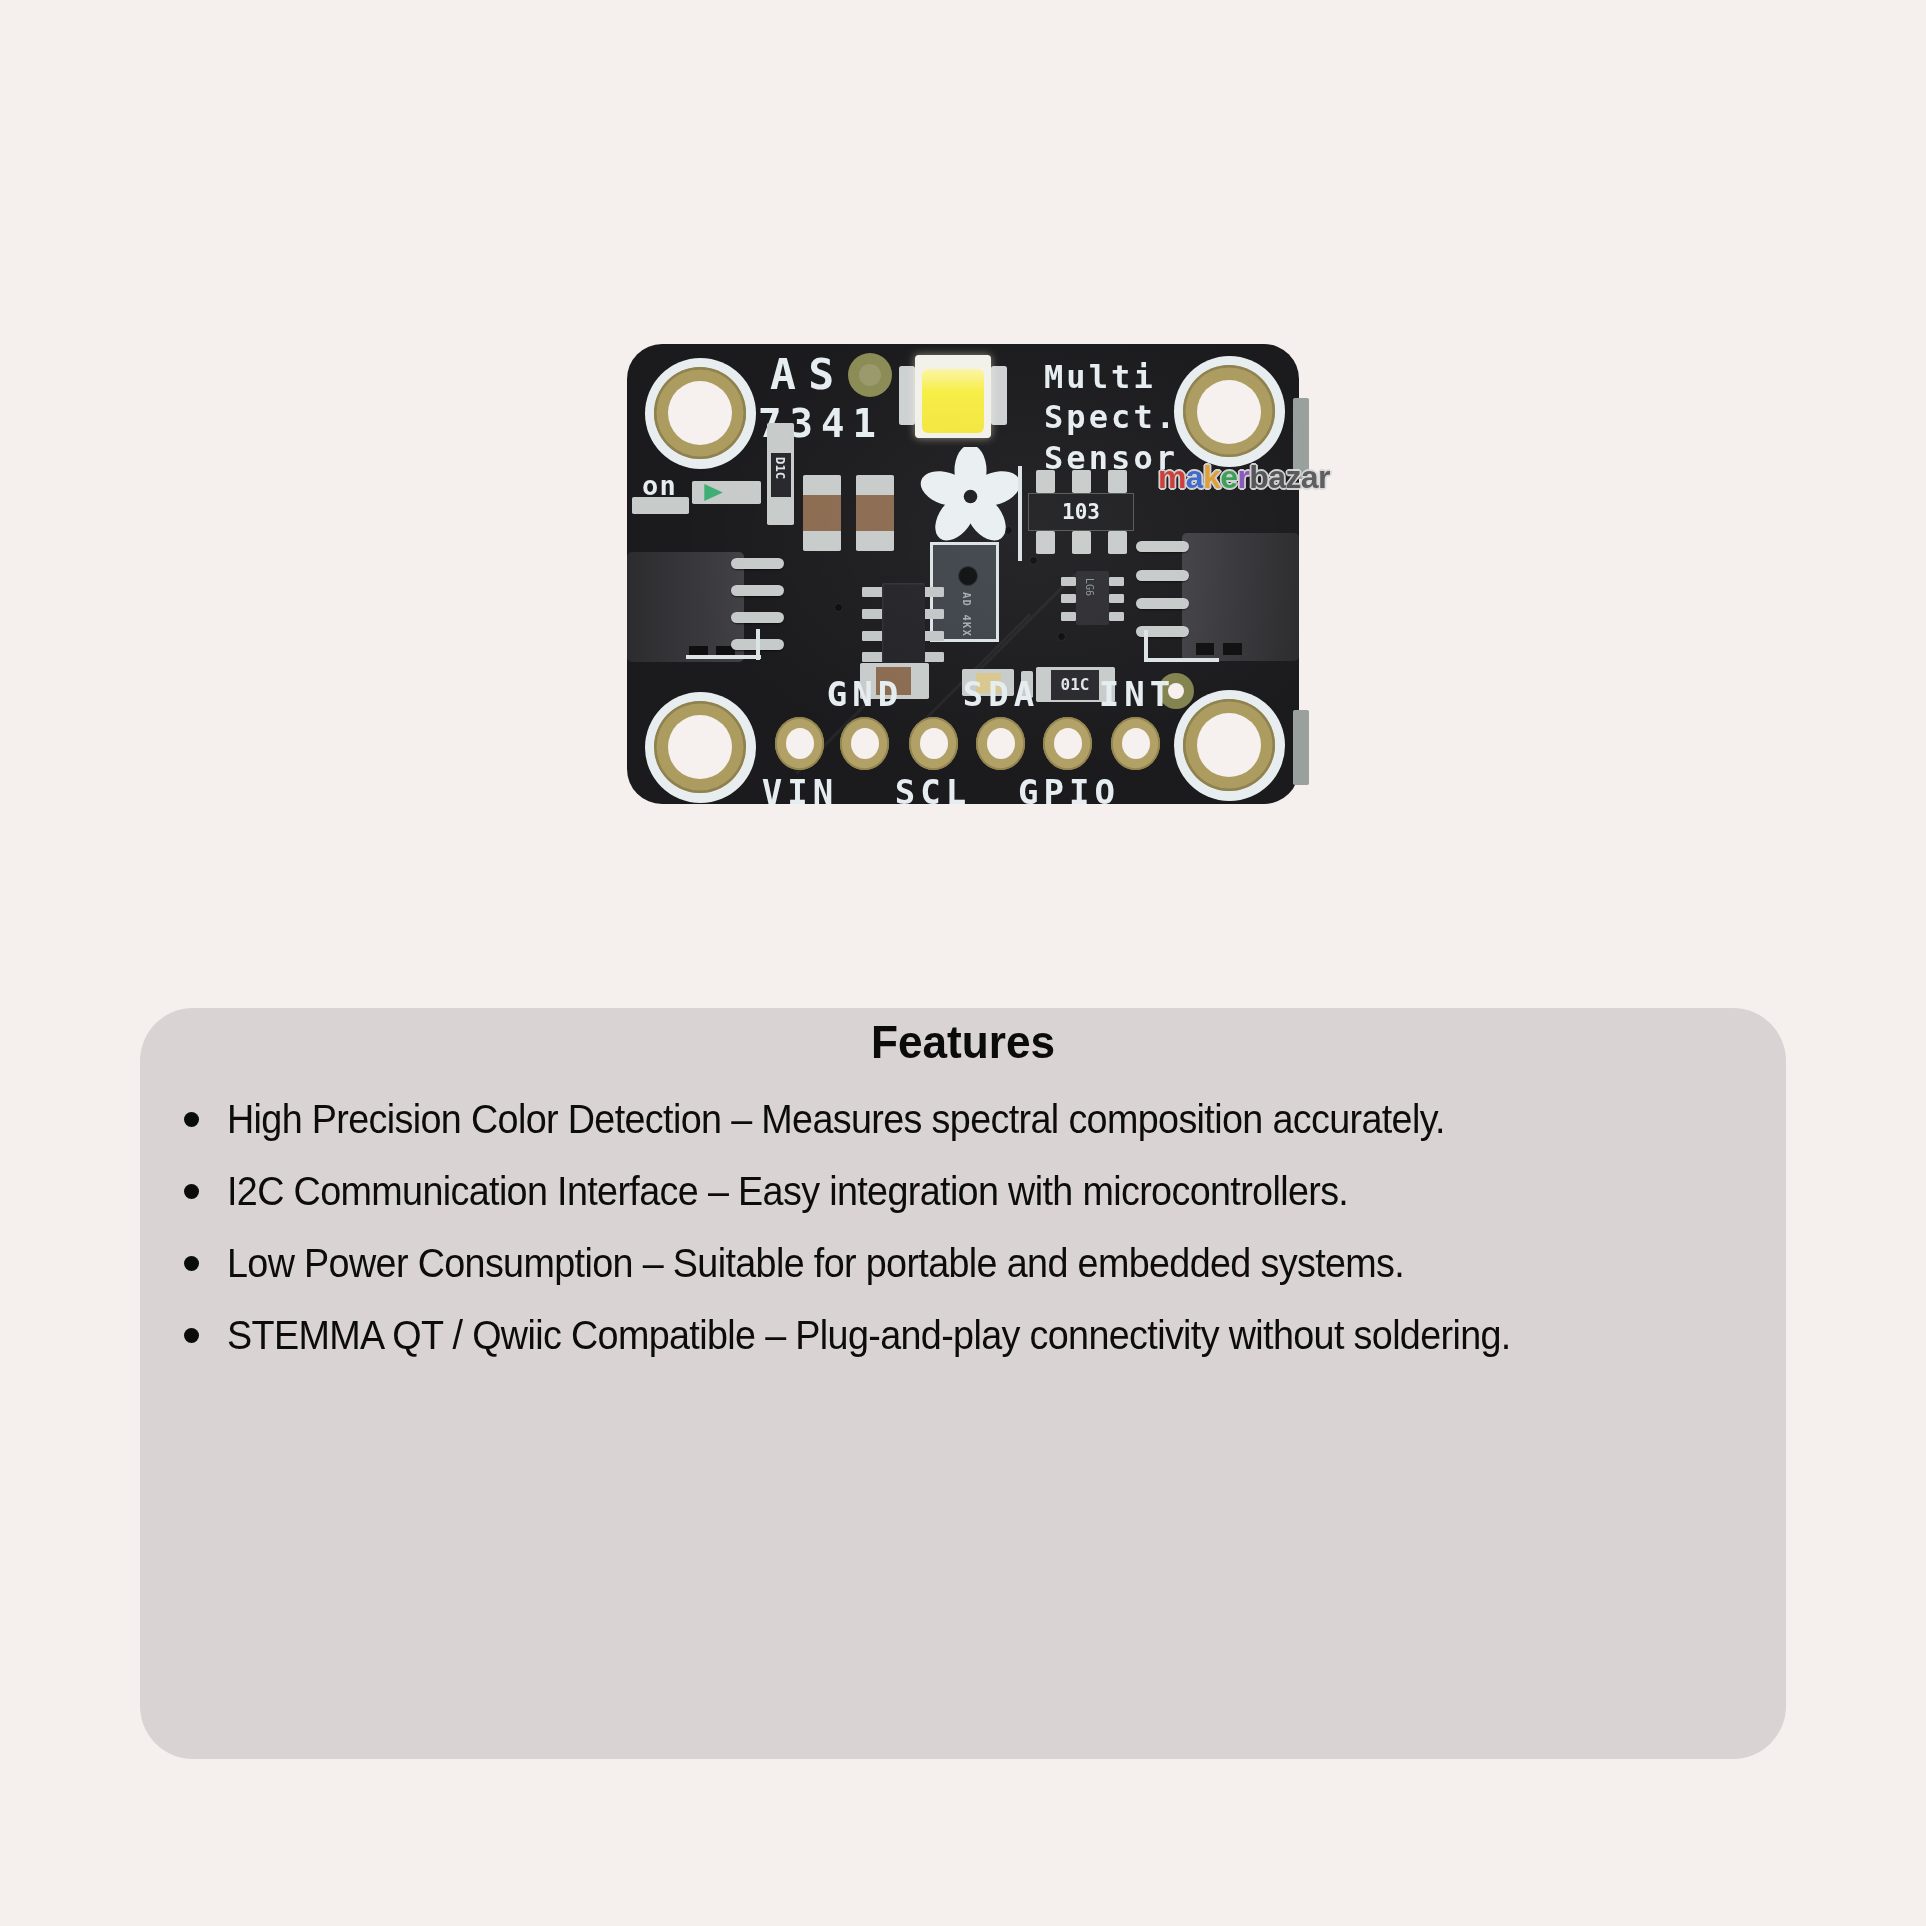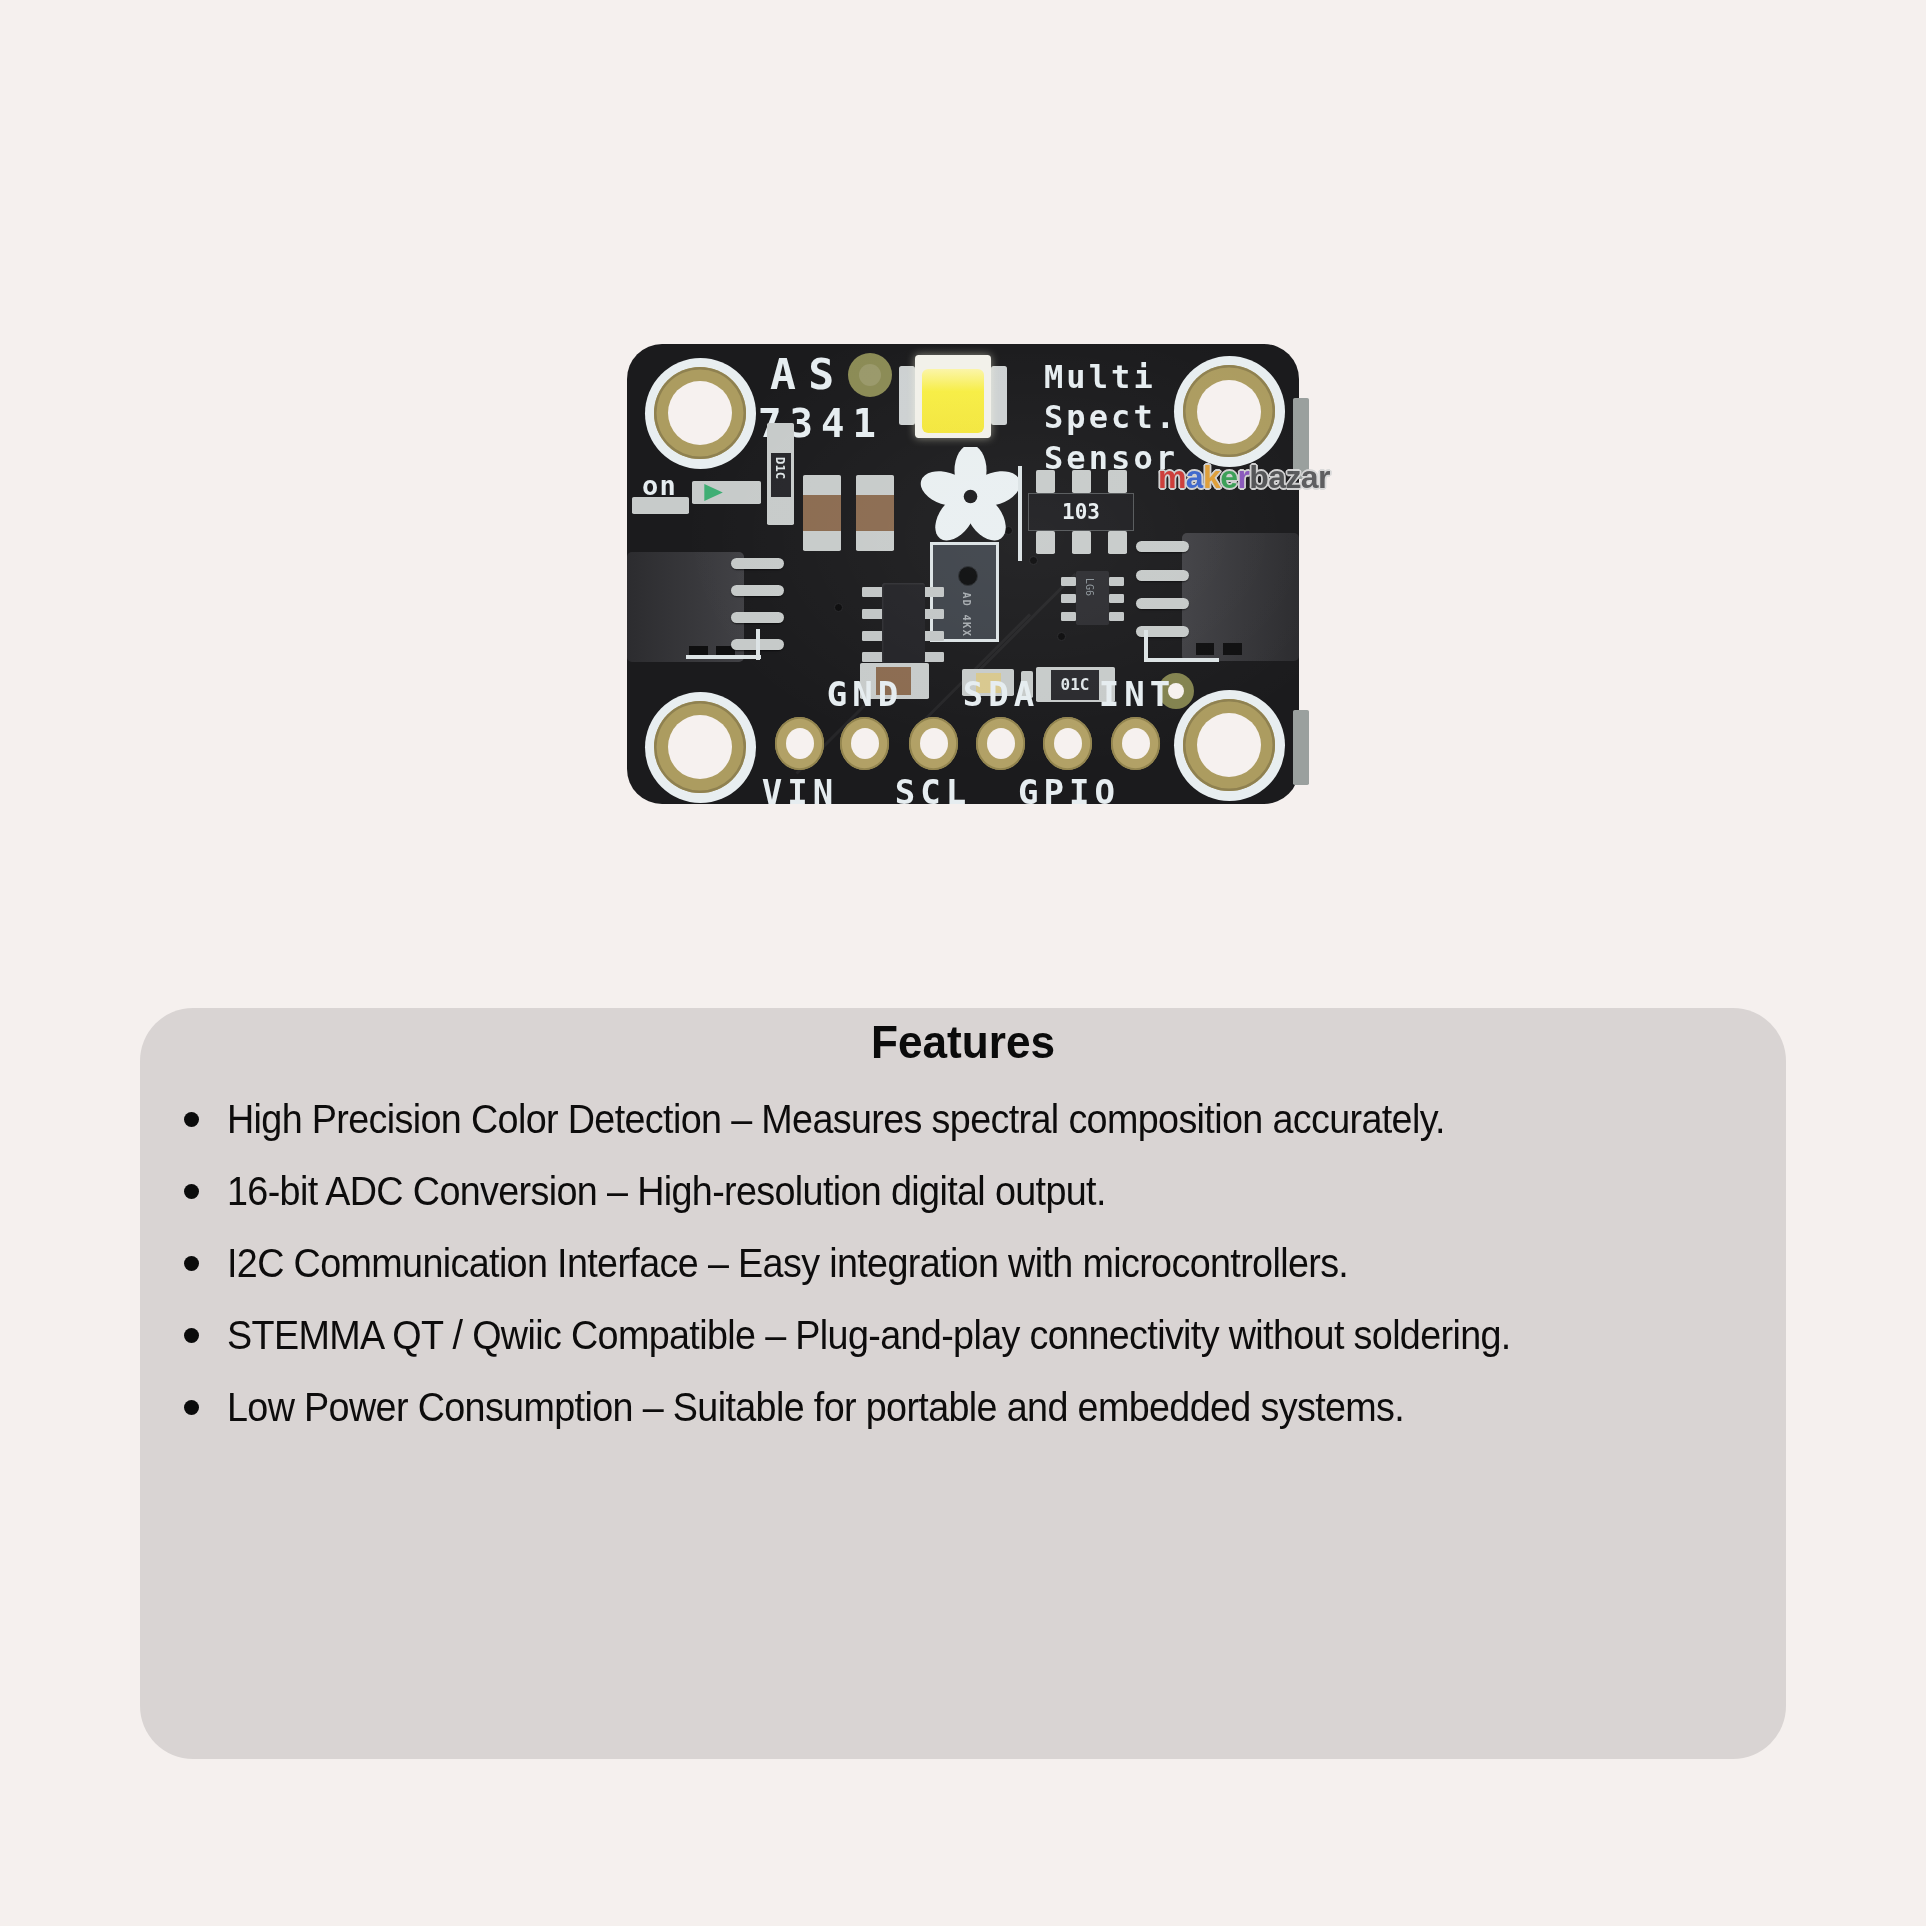--- a/index.html
+++ b/index.html
@@ -326,29 +326,25 @@
 
 <div class="panel">
   <div class="panel-title">Features</div>
   <ul class="feature-list">
     <li>
         <span class="bullet"></span>
         <span class="ftext">High Precision Color Detection – Measures spectral composition accurately.</span>
       </li>
     <li>
         <span class="bullet"></span>
-        <span class="ftext">16-bit ADC Conversion – High-resolution digital output.</span>
+        <span class="ftext">I2C Communication Interface – Easy integration with microcontrollers.</span>
       </li>
     <li>
         <span class="bullet"></span>
-        <span class="ftext">I2C Communication Interface – Easy integration with microcontrollers.</span>
+        <span class="ftext">Low Power Consumption – Suitable for portable and embedded systems.</span>
       </li>
     <li>
         <span class="bullet"></span>
         <span class="ftext">STEMMA QT / Qwiic Compatible – Plug-and-play connectivity without soldering.</span>
       </li>
-    <li>
-        <span class="bullet"></span>
-        <span class="ftext">Low Power Consumption – Suitable for portable and embedded systems.</span>
-      </li>
   </ul>
 </div>
 
 
 </body></html>

